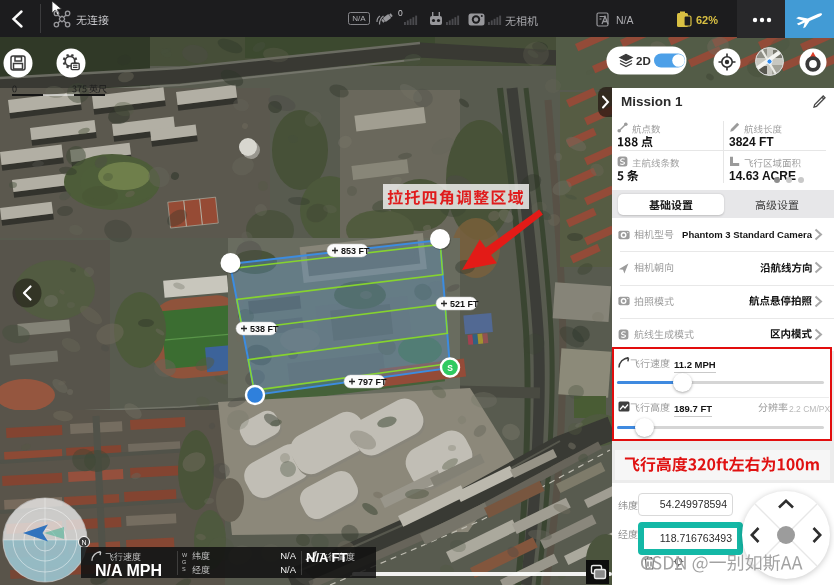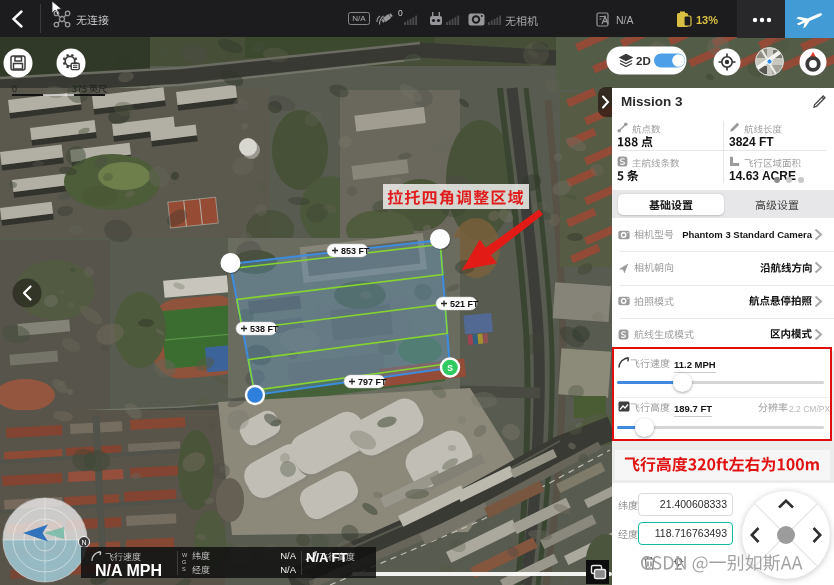--- a/index.html
+++ b/index.html
@@ -697,21 +697,21 @@
       </g>
     </svg>
     <div class="abs" style="left:616px;top:14px;color:#aeaeb2;font-size:10.5px;font-family:'Liberation Sans',sans-serif">N/A</div>
     <svg class="abs" style="left:676px;top:11px" width="16" height="17" viewBox="0 0 16 17">
 <g>
         <rect x="1" y="2" width="11" height="14" rx="1.5" fill="#d9c043"></rect>
         <rect x="4" y="0.5" width="5" height="2" fill="#d9c043"></rect>
 <rect x="8" y="5" width="7" height="10" rx="1.5" fill="#1c1c1e" stroke="#d9c043" stroke-width="1.2"></rect>
       </g>
     </svg>
-    <div class="abs" style="left:696px;top:14px;color:#d9c043;font-size:11px;font-weight:bold;font-family:'Liberation Sans',sans-serif">13%</div>
+    <div class="abs" style="left:696px;top:14px;color:#d9c043;font-size:11px;font-weight:bold;font-family:'Liberation Sans',sans-serif">62%</div>
     <div class="abs" style="left:737px;top:0;width:48px;height:38px;background:#28282a"></div>
     <svg class="abs" style="left:751px;top:17px" width="24" height="6" viewBox="0 0 24 6">
       <g fill="#fff">
         <circle cx="4" cy="3" r="2.2"></circle>
         <circle cx="11" cy="3" r="2.2"></circle>
         <circle cx="18" cy="3" r="2.2"></circle>
       </g>
     </svg>
     <div class="abs" style="left:785px;top:0;width:49px;height:38px;background:#429bd5"></div>
 <svg class="abs" style="left:793px;top:8px" width="34" height="22" viewBox="0 0 34 22">
@@ -790,21 +790,21 @@
 <circle cx="14" cy="14" r="13.5" fill="#fff"></circle>
 <polygon points="14,3.8 18,11 10,11" fill="#dd3b26"></polygon>
 <circle cx="14" cy="16" r="5.8" fill="none" stroke="#3a3a3a" stroke-width="3.8"></circle>
 </svg>
     <svg class="abs" style="left:598px;top:87px" width="14" height="30" viewBox="0 0 14 30">
 <path d="M8,0 L14,0 L14,30 L8,30 A8,8 0 0 1 0,22 L0,8 A8,8 0 0 1 8,0 Z" fill="#241812" fill-opacity="0.72"></path>
 <path d="M5,9.5 L10,15 L5,20.5" stroke="#fff" stroke-width="2" fill="none" stroke-linecap="round"></path>
     </svg>
     <div class="abs" style="left:612px;top:88px;width:222px;height:497px;background:#ececec"></div>
     <div class="abs" style="left:612px;top:88px;width:222px;height:27px;background:#fff;border-bottom:1px solid #e3e3e3"></div>
-    <div class="abs" style="left:621px;top:94px;font-size:13.5px;font-weight:bold;color:#2b2b2b;font-family:'Liberation Sans',sans-serif">Mission 3</div>
+    <div class="abs" style="left:621px;top:94px;font-size:13.5px;font-weight:bold;color:#2b2b2b;font-family:'Liberation Sans',sans-serif">Mission 1</div>
     <svg class="abs" style="left:813px;top:95px" width="13" height="13" viewBox="0 0 13 13">
       <path d="M1,12 L3.5,11.3 L12,2.8 L10.2,1 L1.7,9.5 Z M9,2.2 L10.8,4" stroke="#4a4a4a" stroke-width="1.3" fill="none"></path>
     </svg>
     <div class="abs" style="left:612px;top:115px;width:222px;height:75px;background:#fff"></div>
     <div class="abs" style="left:723px;top:121px;width:1px;height:62px;background:#e6e6e6"></div>
     <div class="abs" style="left:620px;top:150px;width:206px;height:1px;background:#e6e6e6"></div>
     <svg class="abs" style="left:617px;top:122px" width="11" height="11" viewBox="0 0 11 11">
       <g fill="#9b9b9b">
         <circle cx="2.2" cy="8.8" r="1.8"></circle>
         <circle cx="8.8" cy="2.2" r="1.8"></circle>
@@ -878,21 +878,21 @@
       <rect x="0.4" y="0.8" width="11.2" height="8.4" rx="1.8" fill="#9b9b9b"></rect>
       <circle cx="5.6" cy="5" r="2.9" fill="#fff"></circle>
       <circle cx="5.6" cy="5" r="1.5" fill="#9b9b9b"></circle>
       <circle cx="9.8" cy="2.6" r="0.7" fill="#fff"></circle>
     </svg>
     <div class="abs" style="left:634px;top:228.0px">
       <svg width="41" height="14" viewBox="0 -10.2 41 14" style="overflow:visible">
         <path d="M5.5 -4.7H8.5V-3.0H5.5ZM5.5 -5.4V-7.1H8.5V-5.4ZM5.5 -2.3H8.5V-0.6H5.5ZM4.7 -7.8V0.7H5.5V0.1H8.5V0.7H9.3V-7.8ZM2.1 -8.4V-6.3H0.5V-5.5H2.0C1.7 -4.2 1.0 -2.6 0.3 -1.8C0.4 -1.6 0.6 -1.3 0.7 -1.1C1.2 -1.8 1.8 -2.9 2.1 -4.0V0.8H2.9V-3.8C3.2 -3.3 3.7 -2.7 3.9 -2.3L4.4 -3.0C4.1 -3.2 3.2 -4.3 2.9 -4.6V-5.5H4.3V-6.3H2.9V-8.4Z M15.0 -7.8V-4.6C15.0 -3.1 14.8 -1.1 13.5 0.3C13.7 0.4 13.9 0.7 14.1 0.8C15.5 -0.7 15.7 -3.0 15.7 -4.6V-7.1H17.6V-0.7C17.6 0.2 17.6 0.4 17.8 0.5C18.0 0.6 18.2 0.7 18.4 0.7C18.5 0.7 18.8 0.7 18.9 0.7C19.1 0.7 19.3 0.7 19.4 0.6C19.6 0.5 19.7 0.3 19.7 0.0C19.8 -0.2 19.8 -1.0 19.8 -1.6C19.6 -1.6 19.4 -1.7 19.2 -1.9C19.2 -1.2 19.2 -0.7 19.2 -0.5C19.2 -0.2 19.1 -0.1 19.1 -0.1C19.0 -0.0 19.0 0.0 18.9 0.0C18.8 0.0 18.6 0.0 18.6 0.0C18.5 0.0 18.4 -0.0 18.4 -0.1C18.4 -0.1 18.3 -0.3 18.3 -0.6V-7.8ZM12.2 -8.4V-6.3H10.5V-5.5H12.1C11.7 -4.2 11.0 -2.6 10.3 -1.8C10.4 -1.6 10.6 -1.3 10.7 -1.1C11.2 -1.8 11.8 -2.9 12.2 -4.1V0.8H12.9V-3.8C13.3 -3.3 13.8 -2.7 14.0 -2.3L14.4 -3.0C14.2 -3.2 13.3 -4.3 12.9 -4.6V-5.5H14.4V-6.3H12.9V-8.4Z M26.4 -7.8V-4.5H27.0V-7.8ZM28.2 -8.3V-3.9C28.2 -3.7 28.2 -3.7 28.0 -3.7C27.9 -3.7 27.4 -3.7 26.8 -3.7C26.9 -3.5 27.0 -3.2 27.1 -3.0C27.8 -3.0 28.2 -3.0 28.6 -3.1C28.9 -3.2 28.9 -3.4 28.9 -3.9V-8.3ZM23.9 -7.3V-6.0H22.6V-6.0V-7.3ZM20.7 -6.0V-5.3H21.9C21.8 -4.6 21.4 -3.9 20.6 -3.4C20.7 -3.3 21.0 -3.0 21.1 -2.9C22.1 -3.5 22.5 -4.4 22.6 -5.3H23.9V-3.1H24.6V-5.3H25.7V-6.0H24.6V-7.3H25.5V-8.0H21.0V-7.3H21.9V-6.0V-6.0ZM24.7 -3.3V-2.2H21.5V-1.5H24.7V-0.2H20.5V0.5H29.5V-0.2H25.4V-1.5H28.5V-2.2H25.4V-3.3Z M32.6 -7.3H37.4V-6.0H32.6ZM31.9 -8.0V-5.3H38.1V-8.0ZM30.6 -4.4V-3.7H32.7C32.5 -3.1 32.2 -2.4 32.0 -1.9H37.3C37.1 -0.8 36.9 -0.2 36.6 0.0C36.5 0.1 36.4 0.1 36.1 0.1C35.9 0.1 35.1 0.1 34.4 0.0C34.6 0.2 34.7 0.5 34.7 0.7C35.4 0.8 36.0 0.8 36.4 0.8C36.8 0.8 37.0 0.7 37.3 0.5C37.6 0.2 37.9 -0.6 38.1 -2.2C38.1 -2.4 38.2 -2.6 38.2 -2.6H33.1L33.5 -3.7H39.3V-4.4Z" fill="#9b9b9b"></path>
       </svg>
     </div>
-    <div class="abs" style="left:682px;top:229.2px;width:130px;text-align:right;white-space:nowrap;font-size:9.5px;font-weight:bold;color:#141414;font-family:'Liberation Sans',sans-serif">Phantom 3 Standard Camera</div>
+    <div class="abs" style="left:682px;top:229.2px;width:130px;text-align:center;white-space:nowrap;font-size:9.5px;font-weight:bold;color:#141414;font-family:'Liberation Sans',sans-serif">Phantom 3 Standard Camera</div>
     <svg class="abs" style="left:814px;top:228.1px" width="9" height="13" viewBox="0 0 9 13">
       <path d="M1.5,1.5 L7,6.5 L1.5,11.5" stroke="#a8a8a8" stroke-width="2" fill="none"></path>
     </svg>
     <svg class="abs" style="left:618px;top:262.9px" width="11" height="11" viewBox="0 0 11 11">
       <path d="M0.8,6.2 L10.4,0.6 L6.4,10.4 L5,6.8 Z" fill="#9b9b9b"></path>
     </svg>
     <div class="abs" style="left:634px;top:261.3px">
       <svg width="41" height="14" viewBox="0 -10.2 41 14" style="overflow:visible">
         <path d="M5.5 -4.7H8.5V-3.0H5.5ZM5.5 -5.4V-7.1H8.5V-5.4ZM5.5 -2.3H8.5V-0.6H5.5ZM4.7 -7.8V0.7H5.5V0.1H8.5V0.7H9.3V-7.8ZM2.1 -8.4V-6.3H0.5V-5.5H2.0C1.7 -4.2 1.0 -2.6 0.3 -1.8C0.4 -1.6 0.6 -1.3 0.7 -1.1C1.2 -1.8 1.8 -2.9 2.1 -4.0V0.8H2.9V-3.8C3.2 -3.3 3.7 -2.7 3.9 -2.3L4.4 -3.0C4.1 -3.2 3.2 -4.3 2.9 -4.6V-5.5H4.3V-6.3H2.9V-8.4Z M15.0 -7.8V-4.6C15.0 -3.1 14.8 -1.1 13.5 0.3C13.7 0.4 13.9 0.7 14.1 0.8C15.5 -0.7 15.7 -3.0 15.7 -4.6V-7.1H17.6V-0.7C17.6 0.2 17.6 0.4 17.8 0.5C18.0 0.6 18.2 0.7 18.4 0.7C18.5 0.7 18.8 0.7 18.9 0.7C19.1 0.7 19.3 0.7 19.4 0.6C19.6 0.5 19.7 0.3 19.7 0.0C19.8 -0.2 19.8 -1.0 19.8 -1.6C19.6 -1.6 19.4 -1.7 19.2 -1.9C19.2 -1.2 19.2 -0.7 19.2 -0.5C19.2 -0.2 19.1 -0.1 19.1 -0.1C19.0 -0.0 19.0 0.0 18.9 0.0C18.8 0.0 18.6 0.0 18.6 0.0C18.5 0.0 18.4 -0.0 18.4 -0.1C18.4 -0.1 18.3 -0.3 18.3 -0.6V-7.8ZM12.2 -8.4V-6.3H10.5V-5.5H12.1C11.7 -4.2 11.0 -2.6 10.3 -1.8C10.4 -1.6 10.6 -1.3 10.7 -1.1C11.2 -1.8 11.8 -2.9 12.2 -4.1V0.8H12.9V-3.8C13.3 -3.3 13.8 -2.7 14.0 -2.3L14.4 -3.0C14.2 -3.2 13.3 -4.3 12.9 -4.6V-5.5H14.4V-6.3H12.9V-8.4Z M21.5 -3.8H24.1V-3.0H21.5ZM21.5 -5.2H24.1V-4.4H21.5ZM20.4 -1.6V-0.9H22.4V0.8H23.1V-0.9H25.1V-1.6H23.1V-2.4H24.8V-5.8H23.1V-6.6H25.1V-7.3H23.1V-8.4H22.4V-7.3H20.5V-6.6H22.4V-5.8H20.8V-2.4H22.4V-1.6ZM28.4 -4.9V-3.1H26.3C26.3 -3.5 26.3 -3.9 26.3 -4.2V-4.9ZM28.4 -5.5H26.3V-7.2H28.4ZM25.6 -7.9V-4.2C25.6 -2.8 25.5 -0.9 24.2 0.4C24.4 0.5 24.7 0.7 24.8 0.8C25.7 -0.1 26.1 -1.3 26.2 -2.5H28.4V-0.1C28.4 0.0 28.4 0.1 28.2 0.1C28.1 0.1 27.6 0.1 27.1 0.1C27.2 0.3 27.3 0.6 27.4 0.8C28.1 0.8 28.5 0.8 28.8 0.7C29.1 0.5 29.2 0.3 29.2 -0.1V-7.9Z M34.4 -8.4C34.2 -7.9 34.0 -7.2 33.7 -6.7H31.0V0.8H31.7V-5.9H38.3V-0.2C38.3 -0.0 38.3 0.0 38.1 0.0C37.9 0.1 37.2 0.1 36.4 0.0C36.5 0.2 36.7 0.6 36.7 0.8C37.6 0.8 38.2 0.8 38.6 0.7C39.0 0.5 39.1 0.3 39.1 -0.2V-6.7H34.6C34.8 -7.2 35.1 -7.7 35.3 -8.3ZM33.7 -3.9H36.3V-2.0H33.7ZM33.0 -4.6V-0.6H33.7V-1.3H37.0V-4.6Z" fill="#9b9b9b"></path>
       </svg>
@@ -977,27 +977,27 @@
     <div class="abs" style="left:614.5px;top:449.5px;width:215px;height:30px;background:#f6f6f6"></div>
     <svg class="abs" style="left:624.0px;top:454.0px;overflow:visible" width="4" height="4" viewBox="0 0 4 4">
       <path transform="scale(0.9962) translate(0,16.4)" d="M13.5 -11.8C12.8 -10.9 11.9 -9.9 10.9 -9.0C10.8 -10.2 10.8 -11.4 10.8 -12.8H0.9V-10.8H8.9C9.0 -3.5 9.9 1.1 13.5 1.1C14.8 1.1 15.4 0.3 15.6 -2.4C15.1 -2.7 14.6 -3.2 14.1 -3.6C14.1 -1.9 13.9 -0.9 13.6 -0.9C12.2 -0.9 11.4 -2.8 11.1 -6.2C12.4 -5.6 13.7 -4.7 14.4 -4.1L15.4 -5.6C14.6 -6.3 13.2 -7.1 11.9 -7.7C13.0 -8.6 14.2 -9.8 15.2 -10.9Z M23.2 -12.7V-10.8H31.0V-12.7ZM20.1 -13.6C19.3 -12.5 17.7 -11.0 16.4 -10.2C16.8 -9.8 17.2 -9.0 17.5 -8.6C19.0 -9.7 20.8 -11.3 21.9 -12.8ZM22.5 -8.2V-6.4H27.2V-0.8C27.2 -0.6 27.1 -0.5 26.8 -0.5C26.5 -0.5 25.5 -0.5 24.5 -0.6C24.8 0.0 25.1 0.8 25.1 1.4C26.6 1.4 27.6 1.4 28.3 1.1C29.0 0.8 29.2 0.2 29.2 -0.8V-6.4H31.4V-8.2ZM20.7 -10.1C19.6 -8.3 17.9 -6.4 16.2 -5.3C16.6 -4.9 17.3 -4.0 17.6 -3.6C18.0 -4.0 18.4 -4.4 18.9 -4.8V1.5H20.8V-7.0C21.4 -7.8 22.0 -8.6 22.5 -9.4Z M36.9 -8.6H43.2V-7.7H36.9ZM35.0 -9.9V-6.4H45.2V-9.9ZM38.7 -13.2 39.1 -12.1H32.9V-10.5H47.1V-12.1H41.3L40.7 -13.7ZM36.4 -3.6V0.6H38.2V-0.0H42.8C43.0 0.3 43.2 0.9 43.3 1.3C44.4 1.3 45.3 1.3 45.9 1.1C46.5 0.9 46.7 0.5 46.7 -0.3V-5.8H33.3V1.4H35.2V-4.2H44.8V-0.3C44.8 -0.1 44.7 -0.1 44.4 -0.1H43.4V-3.6ZM38.2 -2.3H41.7V-1.4H38.2Z M54.2 -10.1V-9.0H52.0V-7.5H54.2V-5.0H60.8V-7.5H63.1V-9.0H60.8V-10.1H58.9V-9.0H56.0V-10.1ZM58.9 -7.5V-6.4H56.0V-7.5ZM59.4 -2.8C58.8 -2.3 58.1 -1.9 57.3 -1.5C56.5 -1.9 55.8 -2.3 55.2 -2.8ZM52.1 -4.3V-2.8H53.9L53.2 -2.6C53.8 -1.9 54.4 -1.3 55.2 -0.8C54.0 -0.6 52.7 -0.4 51.3 -0.3C51.6 0.1 52.0 0.9 52.1 1.3C54.0 1.1 55.7 0.8 57.2 0.2C58.7 0.8 60.5 1.2 62.4 1.4C62.7 0.9 63.2 0.2 63.6 -0.2C62.1 -0.3 60.7 -0.5 59.5 -0.8C60.7 -1.6 61.7 -2.5 62.3 -3.8L61.1 -4.4L60.8 -4.3ZM55.4 -13.3C55.6 -13.0 55.7 -12.6 55.8 -12.2H49.8V-7.9C49.8 -5.5 49.7 -1.9 48.4 0.6C48.9 0.7 49.8 1.1 50.1 1.4C51.5 -1.2 51.7 -5.2 51.7 -7.9V-10.4H63.3V-12.2H58.0C57.8 -12.7 57.6 -13.3 57.4 -13.7Z M68.4 0.2C70.6 0.2 72.5 -1.0 72.5 -3.2C72.5 -4.8 71.5 -5.8 70.2 -6.1V-6.2C71.4 -6.7 72.2 -7.6 72.2 -8.9C72.2 -10.9 70.6 -12.1 68.3 -12.1C66.9 -12.1 65.8 -11.5 64.8 -10.6L66.0 -9.2C66.7 -9.8 67.4 -10.2 68.2 -10.2C69.2 -10.2 69.8 -9.7 69.8 -8.7C69.8 -7.7 69.1 -6.9 66.9 -6.9V-5.2C69.5 -5.2 70.2 -4.5 70.2 -3.3C70.2 -2.3 69.4 -1.7 68.2 -1.7C67.1 -1.7 66.2 -2.2 65.5 -2.9L64.4 -1.4C65.2 -0.5 66.5 0.2 68.4 0.2Z M74.1 0.0H82.1V-2.0H79.5C78.9 -2.0 78.2 -1.9 77.6 -1.8C79.7 -4.0 81.5 -6.3 81.5 -8.4C81.5 -10.6 80.0 -12.1 77.8 -12.1C76.2 -12.1 75.1 -11.4 74.0 -10.3L75.3 -9.0C75.9 -9.6 76.6 -10.2 77.5 -10.2C78.6 -10.2 79.2 -9.5 79.2 -8.3C79.2 -6.5 77.4 -4.2 74.1 -1.4Z M87.6 0.2C90.0 0.2 91.6 -1.9 91.6 -6.0C91.6 -10.0 90.0 -12.1 87.6 -12.1C85.2 -12.1 83.6 -10.1 83.6 -6.0C83.6 -1.9 85.2 0.2 87.6 0.2ZM87.6 -1.6C86.6 -1.6 85.8 -2.6 85.8 -6.0C85.8 -9.3 86.6 -10.3 87.6 -10.3C88.6 -10.3 89.4 -9.3 89.4 -6.0C89.4 -2.6 88.6 -1.6 87.6 -1.6Z M92.8 -7.1H94.0V0.0H96.3V-7.1H98.0V-9.0H96.3V-9.7C96.3 -10.7 96.7 -11.1 97.4 -11.1C97.7 -11.1 98.1 -11.1 98.4 -10.9L98.8 -12.7C98.4 -12.8 97.8 -13.0 97.1 -13.0C94.8 -13.0 94.0 -11.5 94.0 -9.7V-8.9L92.8 -8.8Z M102.8 0.2C103.6 0.2 104.2 0.0 104.7 -0.1L104.3 -1.8C104.1 -1.7 103.7 -1.6 103.4 -1.6C102.6 -1.6 102.2 -2.1 102.2 -3.1V-7.1H104.4V-9.0H102.2V-11.4H100.3L100.0 -9.0L98.6 -8.8V-7.1H99.9V-3.1C99.9 -1.1 100.7 0.2 102.8 0.2Z M110.6 -13.6C110.5 -12.7 110.4 -11.8 110.2 -10.9H106.0V-9.1H109.7C108.9 -5.9 107.6 -2.9 105.3 -0.9C105.7 -0.5 106.3 0.2 106.6 0.6C108.4 -1.1 109.7 -3.3 110.7 -5.7V-4.8H113.8V-0.8H108.9V1.1H120.4V-0.8H115.8V-4.8H119.8V-6.6H111.0C111.3 -7.4 111.5 -8.2 111.7 -9.1H120.1V-10.9H112.2C112.4 -11.7 112.5 -12.5 112.6 -13.3Z M127.1 -13.6C127.0 -12.7 126.7 -11.8 126.5 -10.9H121.9V-9.0H125.8C124.8 -6.7 123.4 -4.5 121.4 -3.2C121.7 -2.8 122.4 -2.1 122.6 -1.6C123.6 -2.3 124.4 -3.1 125.1 -4.0V1.5H127.0V0.6H133.0V1.4H135.0V-6.4H126.7C127.1 -7.2 127.5 -8.1 127.9 -9.0H136.1V-10.9H128.5C128.8 -11.6 129.0 -12.4 129.2 -13.2ZM127.0 -1.3V-4.5H133.0V-1.3Z M139.2 -12.5C139.7 -11.7 140.4 -10.7 140.7 -10.0L142.5 -10.8C142.2 -11.5 141.5 -12.5 140.9 -13.2ZM144.7 -5.7C145.4 -4.7 146.2 -3.4 146.6 -2.6L148.3 -3.5C147.9 -4.3 147.1 -5.5 146.3 -6.4ZM143.2 -13.6V-11.4C143.2 -10.9 143.2 -10.4 143.1 -9.9H138.2V-7.9H142.9C142.4 -5.3 141.2 -2.4 137.8 -0.3C138.3 0.0 139.0 0.7 139.3 1.1C143.1 -1.4 144.4 -4.8 144.9 -7.9H149.6C149.4 -3.3 149.2 -1.4 148.8 -0.9C148.6 -0.7 148.4 -0.7 148.1 -0.7C147.6 -0.7 146.7 -0.7 145.7 -0.7C146.1 -0.2 146.4 0.7 146.4 1.3C147.4 1.3 148.4 1.3 149.0 1.2C149.6 1.1 150.1 0.9 150.6 0.4C151.2 -0.4 151.4 -2.8 151.6 -8.9C151.6 -9.2 151.6 -9.9 151.6 -9.9H145.1C145.1 -10.4 145.1 -10.9 145.1 -11.4V-13.6Z M154.3 0.0H161.4V-1.9H159.2V-11.9H157.5C156.7 -11.4 155.9 -11.1 154.7 -10.9V-9.4H156.9V-1.9H154.3Z M167.2 0.2C169.6 0.2 171.2 -1.9 171.2 -6.0C171.2 -10.0 169.6 -12.1 167.2 -12.1C164.8 -12.1 163.2 -10.1 163.2 -6.0C163.2 -1.9 164.8 0.2 167.2 0.2ZM167.2 -1.6C166.1 -1.6 165.4 -2.6 165.4 -6.0C165.4 -9.3 166.1 -10.3 167.2 -10.3C168.2 -10.3 168.9 -9.3 168.9 -6.0C168.9 -2.6 168.2 -1.6 167.2 -1.6Z M176.6 0.2C179.0 0.2 180.6 -1.9 180.6 -6.0C180.6 -10.0 179.0 -12.1 176.6 -12.1C174.2 -12.1 172.6 -10.1 172.6 -6.0C172.6 -1.9 174.2 0.2 176.6 0.2ZM176.6 -1.6C175.6 -1.6 174.8 -2.6 174.8 -6.0C174.8 -9.3 175.6 -10.3 176.6 -10.3C177.6 -10.3 178.4 -9.3 178.4 -6.0C178.4 -2.6 177.6 -1.6 176.6 -1.6Z M182.6 0.0H184.9V-6.2C185.6 -6.8 186.1 -7.2 186.7 -7.2C187.5 -7.2 187.9 -6.7 187.9 -5.3V0.0H190.3V-6.2C190.9 -6.8 191.5 -7.2 192.0 -7.2C192.8 -7.2 193.2 -6.7 193.2 -5.3V0.0H195.6V-5.6C195.6 -7.8 194.7 -9.2 192.8 -9.2C191.6 -9.2 190.8 -8.5 189.9 -7.6C189.5 -8.6 188.8 -9.2 187.5 -9.2C186.3 -9.2 185.5 -8.5 184.7 -7.8H184.7L184.5 -9.0H182.6Z" fill="#e01212"></path>
     </svg>
     <div class="abs" style="left:612px;top:483px;width:222px;height:102px;background:#fff"></div>
     <div class="abs" style="left:618px;top:499px">
       <svg width="21" height="14" viewBox="0 -10.2 21 14" style="overflow:visible">
         <path d="M0.5 -0.5 0.6 0.2C1.5 -0.1 2.8 -0.4 4.0 -0.7L4.0 -1.4C2.6 -1.0 1.3 -0.7 0.5 -0.5ZM0.6 -4.2C0.8 -4.3 1.0 -4.4 2.2 -4.5C1.8 -3.9 1.4 -3.3 1.2 -3.1C0.9 -2.8 0.7 -2.5 0.5 -2.5C0.6 -2.3 0.7 -2.0 0.7 -1.8C0.9 -1.9 1.2 -2.0 3.7 -2.6C3.6 -2.7 3.6 -3.0 3.7 -3.2L1.7 -2.8C2.4 -3.7 3.1 -4.8 3.8 -5.9L3.2 -6.3C3.0 -5.9 2.8 -5.5 2.6 -5.2L1.3 -5.0C1.9 -5.9 2.5 -7.0 2.9 -8.1L2.3 -8.4C1.9 -7.2 1.2 -5.9 0.9 -5.5C0.7 -5.2 0.6 -5.0 0.4 -4.9C0.5 -4.7 0.6 -4.4 0.6 -4.2ZM6.2 -8.4V-7.0H4.1V-6.3H6.2V-5.2H4.3V-4.5H6.2V-3.4H3.9V-2.7H6.2V0.8H6.9V-2.7H8.8C8.7 -1.5 8.6 -1.0 8.5 -0.8C8.4 -0.8 8.3 -0.8 8.2 -0.8C8.1 -0.8 7.8 -0.8 7.5 -0.8C7.6 -0.6 7.7 -0.4 7.7 -0.2C8.0 -0.1 8.3 -0.1 8.5 -0.2C8.7 -0.2 8.9 -0.2 9.0 -0.4C9.2 -0.7 9.3 -1.3 9.5 -3.1C9.5 -3.2 9.5 -3.4 9.5 -3.4H6.9V-4.5H8.8V-5.2H6.9V-6.3H9.2V-7.0H6.9V-8.4Z M13.9 -6.4V-5.6H12.2V-5.0H13.9V-3.3H17.8V-5.0H19.4V-5.6H17.8V-6.4H17.0V-5.6H14.6V-6.4ZM17.0 -5.0V-3.9H14.6V-5.0ZM17.6 -2.0C17.1 -1.5 16.5 -1.1 15.8 -0.8C15.1 -1.1 14.5 -1.5 14.1 -2.0ZM12.4 -2.6V-2.0H13.7L13.3 -1.9C13.8 -1.3 14.3 -0.9 15.0 -0.5C14.0 -0.2 13.0 0.0 11.9 0.1C12.0 0.3 12.2 0.6 12.2 0.7C13.5 0.6 14.7 0.4 15.8 -0.1C16.8 0.4 17.9 0.7 19.2 0.8C19.3 0.6 19.5 0.3 19.6 0.1C18.5 0.1 17.5 -0.1 16.6 -0.5C17.5 -0.9 18.2 -1.6 18.7 -2.4L18.2 -2.7L18.1 -2.6ZM14.7 -8.3C14.9 -8.0 15.0 -7.7 15.1 -7.4H11.3V-4.7C11.3 -3.2 11.2 -1.1 10.4 0.5C10.6 0.5 10.9 0.7 11.0 0.8C11.9 -0.8 12.0 -3.1 12.0 -4.7V-6.7H19.5V-7.4H16.0C15.9 -7.7 15.7 -8.1 15.5 -8.4Z" fill="#8e8e8e"></path>
       </svg>
     </div>
-    <div class="abs" style="left:638px;top:493px;width:88px;height:21px;background:#fff;border:1px solid #d9d9d9;border-radius:4px;font-size:10.5px;color:#2b2b2b;line-height:21px;text-align:right;padding-right:5px;font-family:'Liberation Sans',sans-serif">21.400608333</div>
+    <div class="abs" style="left:638px;top:493px;width:88px;height:21px;background:#fff;border:1px solid #d9d9d9;border-radius:4px;font-size:10.5px;color:#2b2b2b;line-height:21px;text-align:right;padding-right:5px;font-family:'Liberation Sans',sans-serif">54.249978594</div>
     <div class="abs" style="left:618px;top:528px">
       <svg width="21" height="14" viewBox="0 -10.2 21 14" style="overflow:visible">
         <path d="M0.4 -0.6 0.5 0.2C1.5 -0.1 2.7 -0.4 3.8 -0.7L3.8 -1.4C2.5 -1.1 1.2 -0.7 0.4 -0.6ZM0.6 -4.2C0.7 -4.3 1.0 -4.4 2.3 -4.5C1.8 -3.9 1.4 -3.4 1.2 -3.2C0.9 -2.8 0.6 -2.6 0.4 -2.6C0.5 -2.3 0.6 -2.0 0.7 -1.8C0.9 -1.9 1.2 -2.0 3.8 -2.6C3.8 -2.7 3.8 -3.0 3.8 -3.2L1.8 -2.9C2.6 -3.7 3.4 -4.8 4.0 -5.9L3.4 -6.3C3.2 -5.9 3.0 -5.6 2.7 -5.2L1.4 -5.1C2.0 -5.9 2.6 -7.0 3.1 -8.1L2.3 -8.4C1.9 -7.2 1.2 -5.9 0.9 -5.6C0.7 -5.2 0.5 -5.0 0.3 -5.0C0.4 -4.8 0.5 -4.4 0.6 -4.2ZM4.2 -7.9V-7.2H7.8C6.9 -5.9 5.2 -4.8 3.6 -4.3C3.7 -4.1 3.9 -3.9 4.0 -3.7C4.9 -4.0 5.8 -4.5 6.6 -5.0C7.6 -4.6 8.7 -4.1 9.2 -3.7L9.7 -4.3C9.1 -4.7 8.1 -5.1 7.2 -5.5C7.9 -6.1 8.5 -6.8 8.9 -7.6L8.4 -7.9L8.2 -7.9ZM4.3 -3.3V-2.6H6.3V-0.2H3.7V0.5H9.6V-0.2H7.0V-2.6H9.1V-3.3Z M13.9 -6.4V-5.6H12.2V-5.0H13.9V-3.3H17.8V-5.0H19.4V-5.6H17.8V-6.4H17.0V-5.6H14.6V-6.4ZM17.0 -5.0V-3.9H14.6V-5.0ZM17.6 -2.0C17.1 -1.5 16.5 -1.1 15.8 -0.8C15.1 -1.1 14.5 -1.5 14.1 -2.0ZM12.4 -2.6V-2.0H13.7L13.3 -1.9C13.8 -1.3 14.3 -0.9 15.0 -0.5C14.0 -0.2 13.0 0.0 11.9 0.1C12.0 0.3 12.2 0.6 12.2 0.7C13.5 0.6 14.7 0.4 15.8 -0.1C16.8 0.4 17.9 0.7 19.2 0.8C19.3 0.6 19.5 0.3 19.6 0.1C18.5 0.1 17.5 -0.1 16.6 -0.5C17.5 -0.9 18.2 -1.6 18.7 -2.4L18.2 -2.7L18.1 -2.6ZM14.7 -8.3C14.9 -8.0 15.0 -7.7 15.1 -7.4H11.3V-4.7C11.3 -3.2 11.2 -1.1 10.4 0.5C10.6 0.5 10.9 0.7 11.0 0.8C11.9 -0.8 12.0 -3.1 12.0 -4.7V-6.7H19.5V-7.4H16.0C15.9 -7.7 15.7 -8.1 15.5 -8.4Z" fill="#8e8e8e"></path>
       </svg>
     </div>
-    <div class="abs" style="left:638px;top:522px;width:88px;height:21px;background:#fff;border:1px solid #14b8a6;border-radius:4px;font-size:10.5px;color:#2b2b2b;line-height:21px;text-align:right;padding-right:5px;font-family:'Liberation Sans',sans-serif">118.716763493</div>
+    <div class="abs" style="left:638px;top:522px;width:88px;height:21px;background:#fff;border:6px solid #14b8a6;border-radius:4px;font-size:10.5px;color:#2b2b2b;line-height:21px;text-align:right;padding-right:5px;font-family:'Liberation Sans',sans-serif">118.716763493</div>
     <svg class="abs" style="left:643px;top:556px" width="13" height="14" viewBox="0 0 13 14">
       <g stroke="#6f6f6f" stroke-width="1.2" fill="none">
         <path d="M1,3 h11 M4.5,3 V1.5 h4 V3"></path>
         <path d="M2.5,3 L3.3,13 h6.4 L10.5,3"></path>
         <path d="M5,5.5 v5 M8,5.5 v5"></path>
       </g>
     </svg>
     <svg class="abs" style="left:672px;top:556px" width="13" height="14" viewBox="0 0 13 14">
       <g stroke="#6f6f6f" stroke-width="1.2" fill="none">
         <circle cx="6.5" cy="5.5" r="3.2"></circle>

